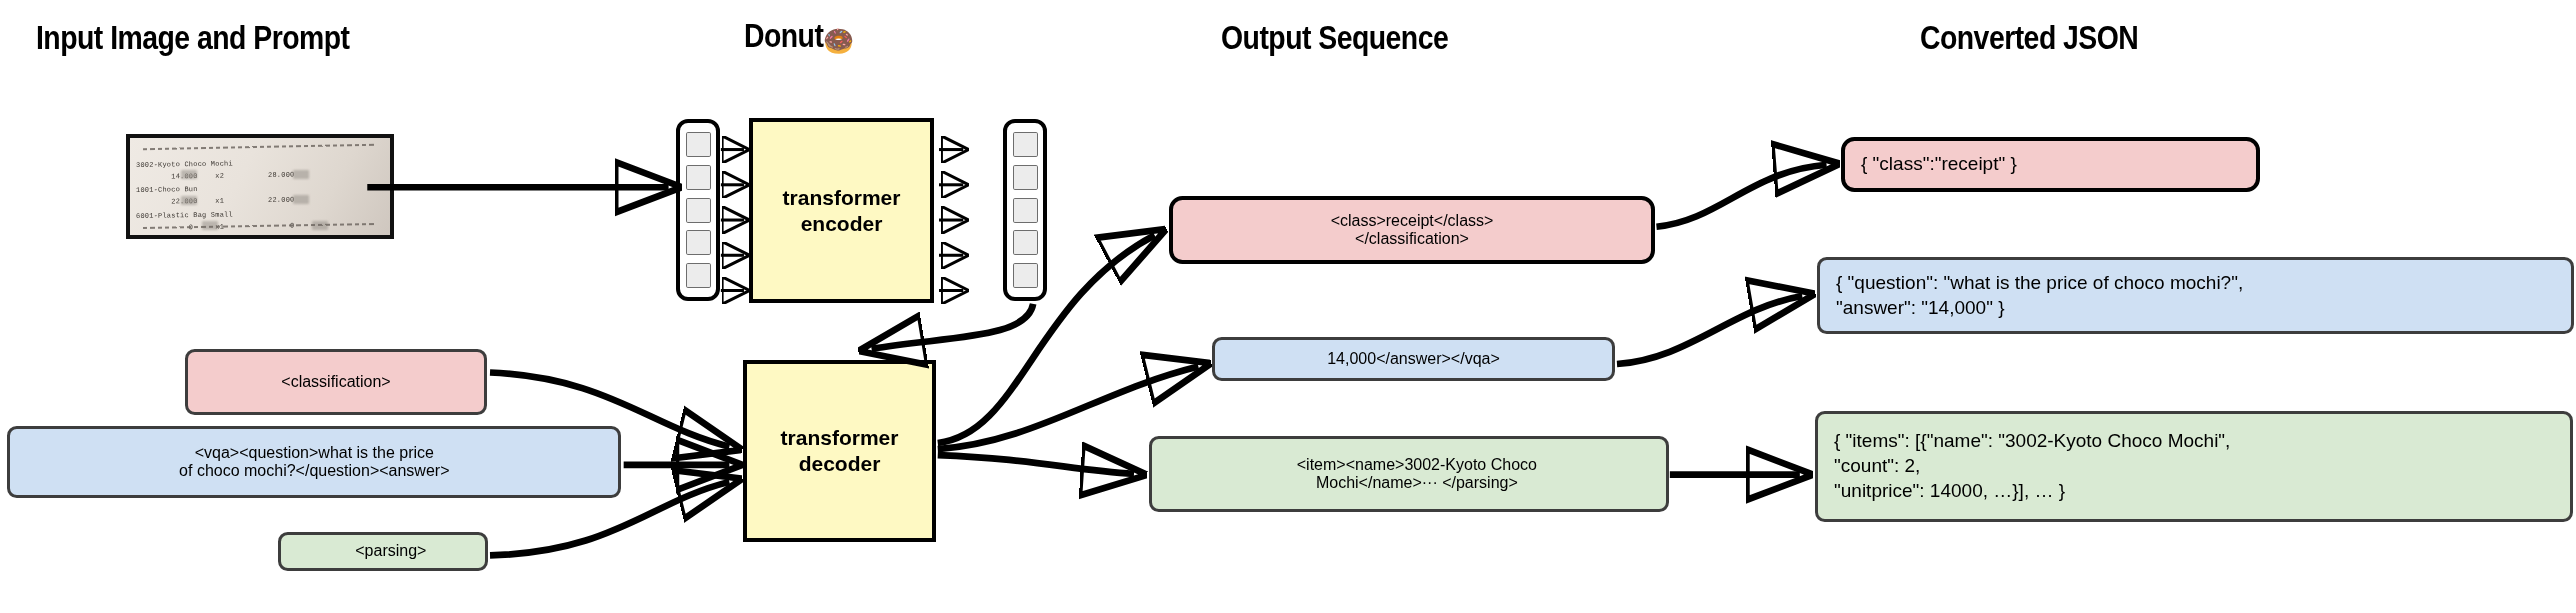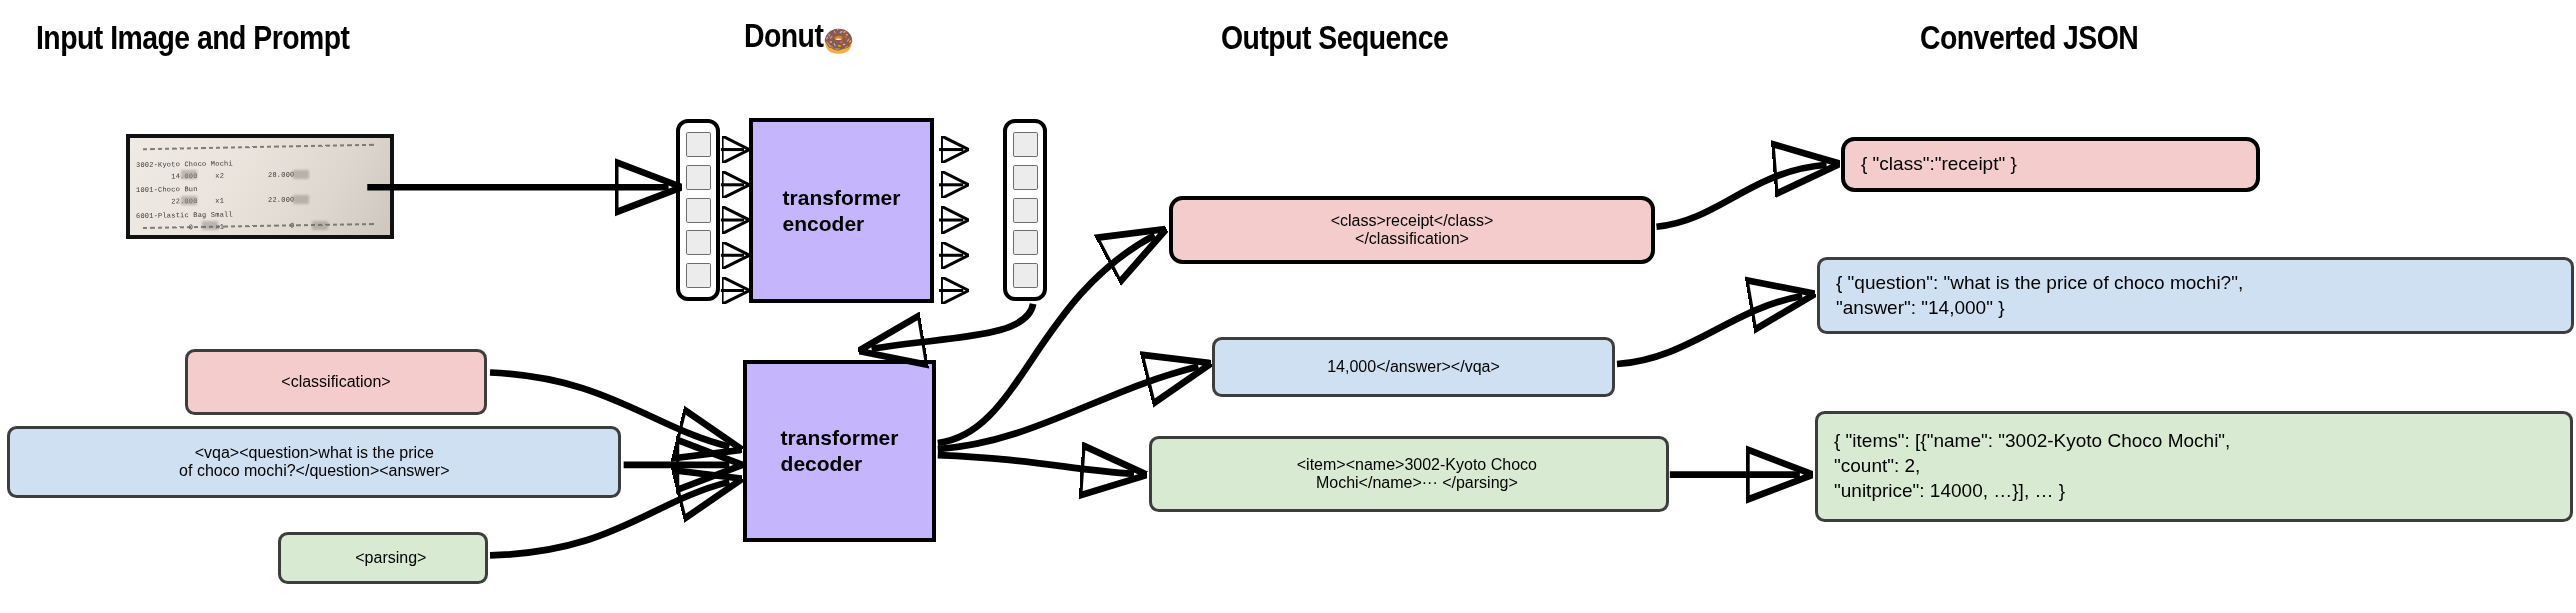--- a/index.html
+++ b/index.html
@@ -51,24 +51,24 @@
   }
   .rbox.hard{border-color:#000;border-width:4.3px;border-radius:13.4px;}
   .pink{background:#f4cccc;}
   .blue{background:#cfe0f3;}
   .green{background:#d9ead3;padding-left:23px;}
   .rbox.mono-json{text-align:left;justify-content:flex-start;
     font-size:19px;line-height:1.3;padding-left:16px;}
 
   
   .tblock{
-    position:absolute;box-sizing:border-box;background:#c4b5fd;
+    position:absolute;box-sizing:border-box;background:#fef9c3;
     border:4.3px solid #000;
     display:flex;align-items:center;justify-content:center;
-    text-align:left;font-weight:bold;font-size:21px;line-height:1.22;
+    text-align:center;font-weight:bold;font-size:21px;line-height:1.22;
     white-space:pre-line;
   }
 
   
   .strip{
     position:absolute;box-sizing:border-box;
     border:4.3px solid #000;border-radius:12px;background:#fff;
     display:flex;flex-direction:column;align-items:center;
     justify-content:space-around;padding:4.9px 0;
   }
@@ -111,21 +111,21 @@
     <div class="rc-blur" style="left:72px;top:83px;"></div>
     <div class="rc-blur" style="left:182px;top:83px;"></div>
     <div class="rc-dash bot"></div>
   </div>
 
   <div class="rbox pink" style="left:185px;top:341px;width:302px;height:66px;">&lt;classification&gt;</div>
 
   <div class="rbox blue" style="left:7.3px;top:418px;width:614px;height:72px;">&lt;vqa&gt;&lt;question&gt;what is the price
 of choco mochi?&lt;/question&gt;&lt;answer&gt;</div>
 
-  <div class="rbox green" style="left:278px;top:524px;width:210px;height:52px;text-align:right;">&lt;parsing&gt;</div>
+  <div class="rbox green" style="left:278px;top:524px;width:210px;height:39px;text-align:right;">&lt;parsing&gt;</div>
 
   <div class="strip" style="left:676px;top:111px;width:44px;height:182px;">
     <div class="tok"></div>
     <div class="tok"></div>
     <div class="tok"></div>
     <div class="tok"></div>
     <div class="tok"></div>
   </div>
 
   <div class="tblock" style="left:749px;top:110px;width:185px;height:185px;">transformer
@@ -138,21 +138,21 @@
     <div class="tok"></div>
     <div class="tok"></div>
   </div>
 
   <div class="tblock" style="left:743px;top:352px;width:193px;height:182px;">transformer
 decoder</div>
 
   <div class="rbox pink hard" style="left:1169px;top:188px;width:486px;height:68px;">&lt;class&gt;receipt&lt;/class&gt;
 &lt;/classification&gt;</div>
 
-  <div class="rbox blue" style="left:1212px;top:329px;width:403px;height:60px;">14,000&lt;/answer&gt;&lt;/vqa&gt;</div>
+  <div class="rbox blue" style="left:1212px;top:329px;width:403px;height:44px;">14,000&lt;/answer&gt;&lt;/vqa&gt;</div>
 
   <div class="rbox green" style="left:1149px;top:428px;width:520px;height:76px;">&lt;item&gt;&lt;name&gt;3002-Kyoto Choco
 Mochi&lt;/name&gt;··· &lt;/parsing&gt;</div>
 
   <div class="rbox pink hard mono-json" style="left:1841px;top:129px;width:419px;height:55px;">{ "class":"receipt" }</div>
 
   <div class="rbox blue mono-json" style="left:1817px;top:249px;width:757px;height:77px;">{ "question": "what is the price of choco mochi?",
    "answer": "14,000" }</div>
 
   <div class="rbox green mono-json" style="left:1815px;top:403px;width:758px;height:111px;">{ "items": [{"name": "3002-Kyoto Choco Mochi",

